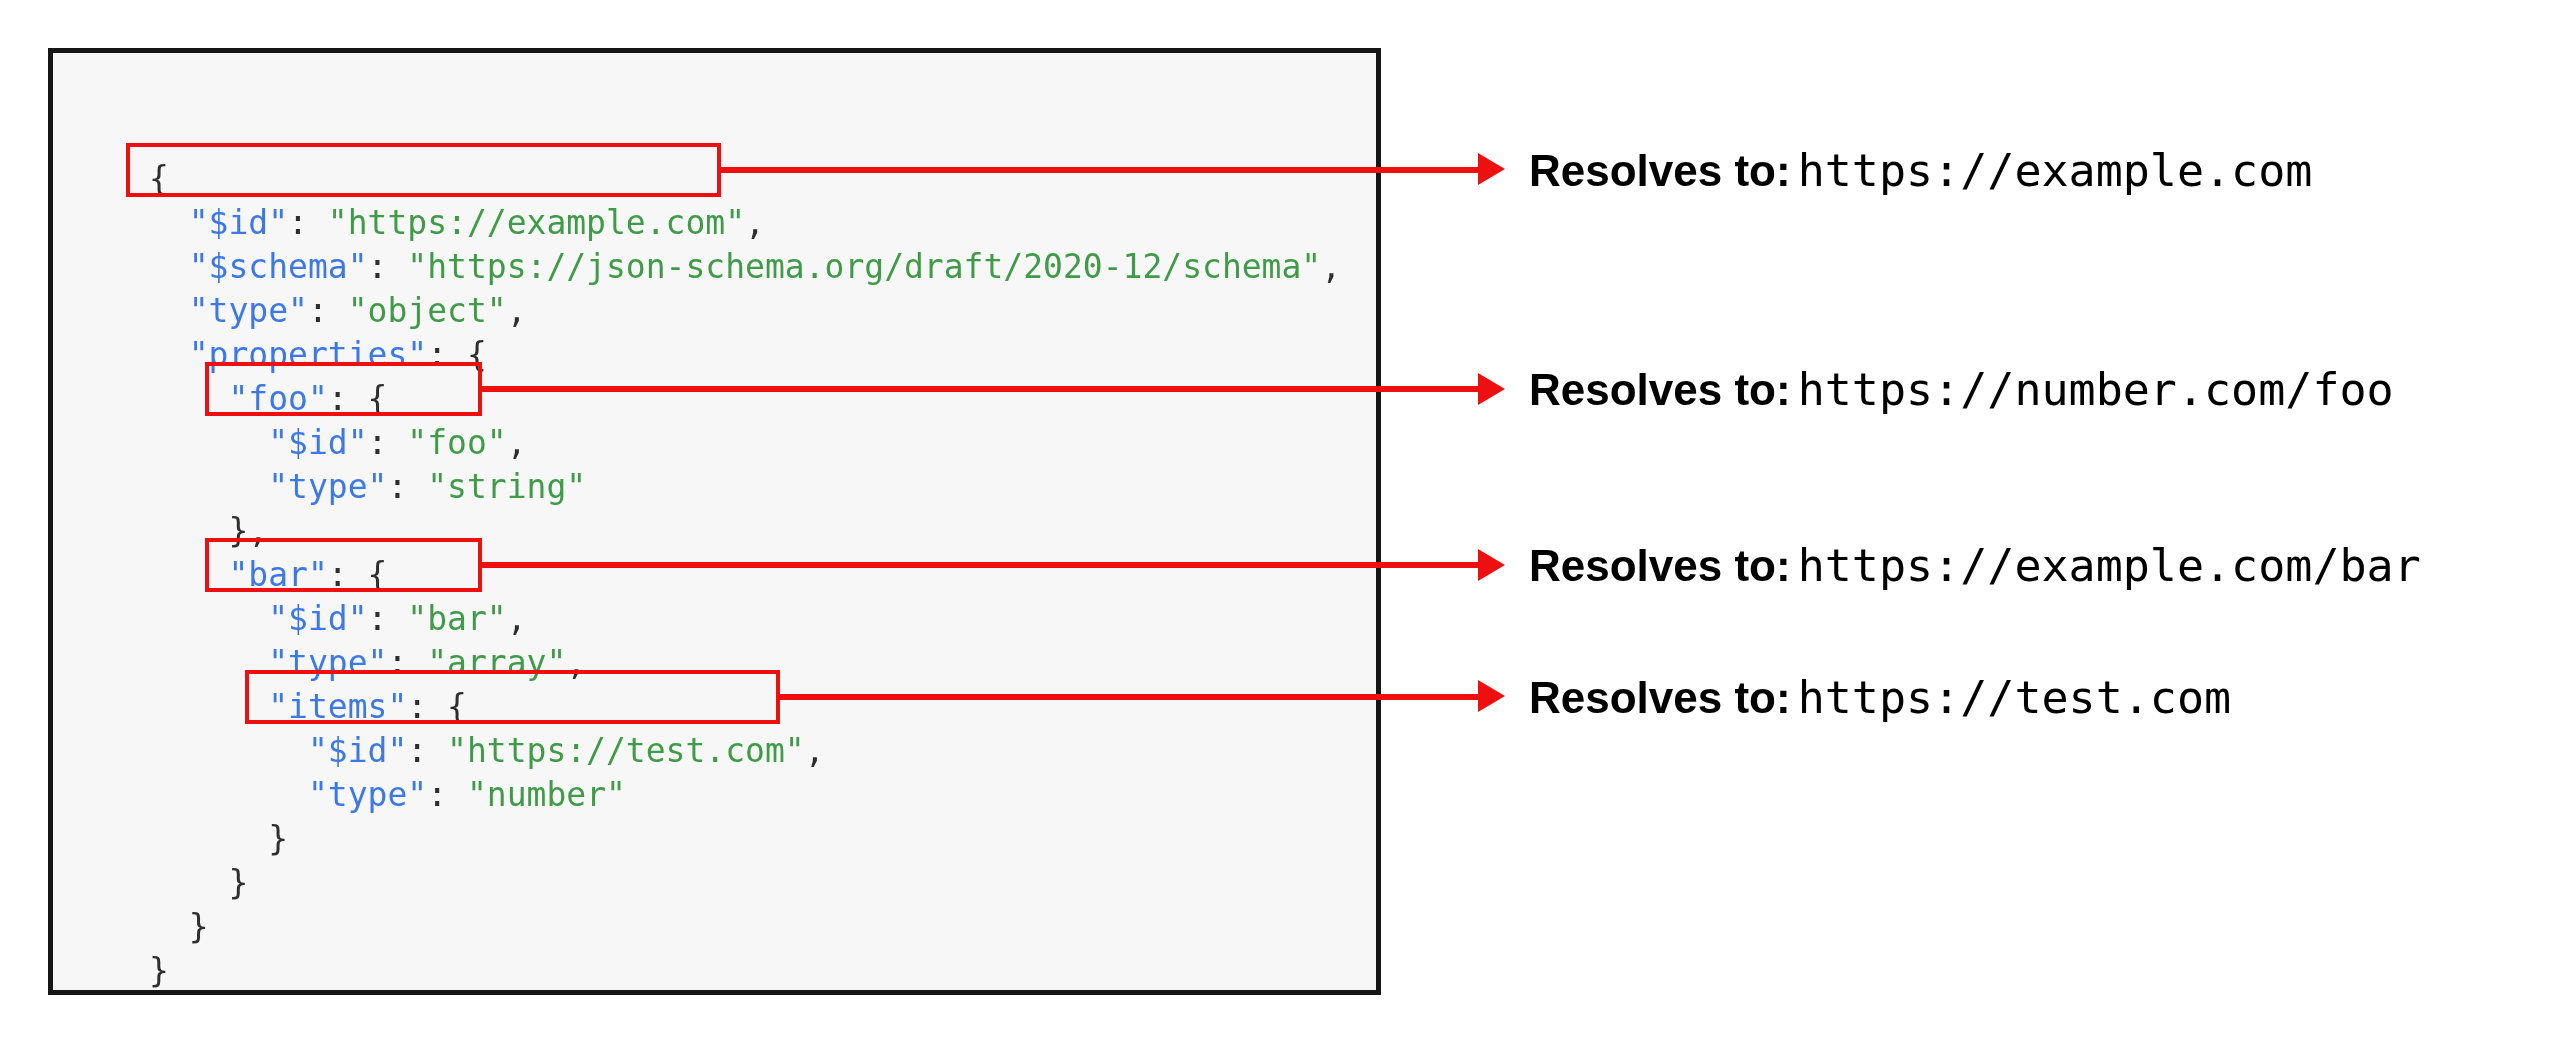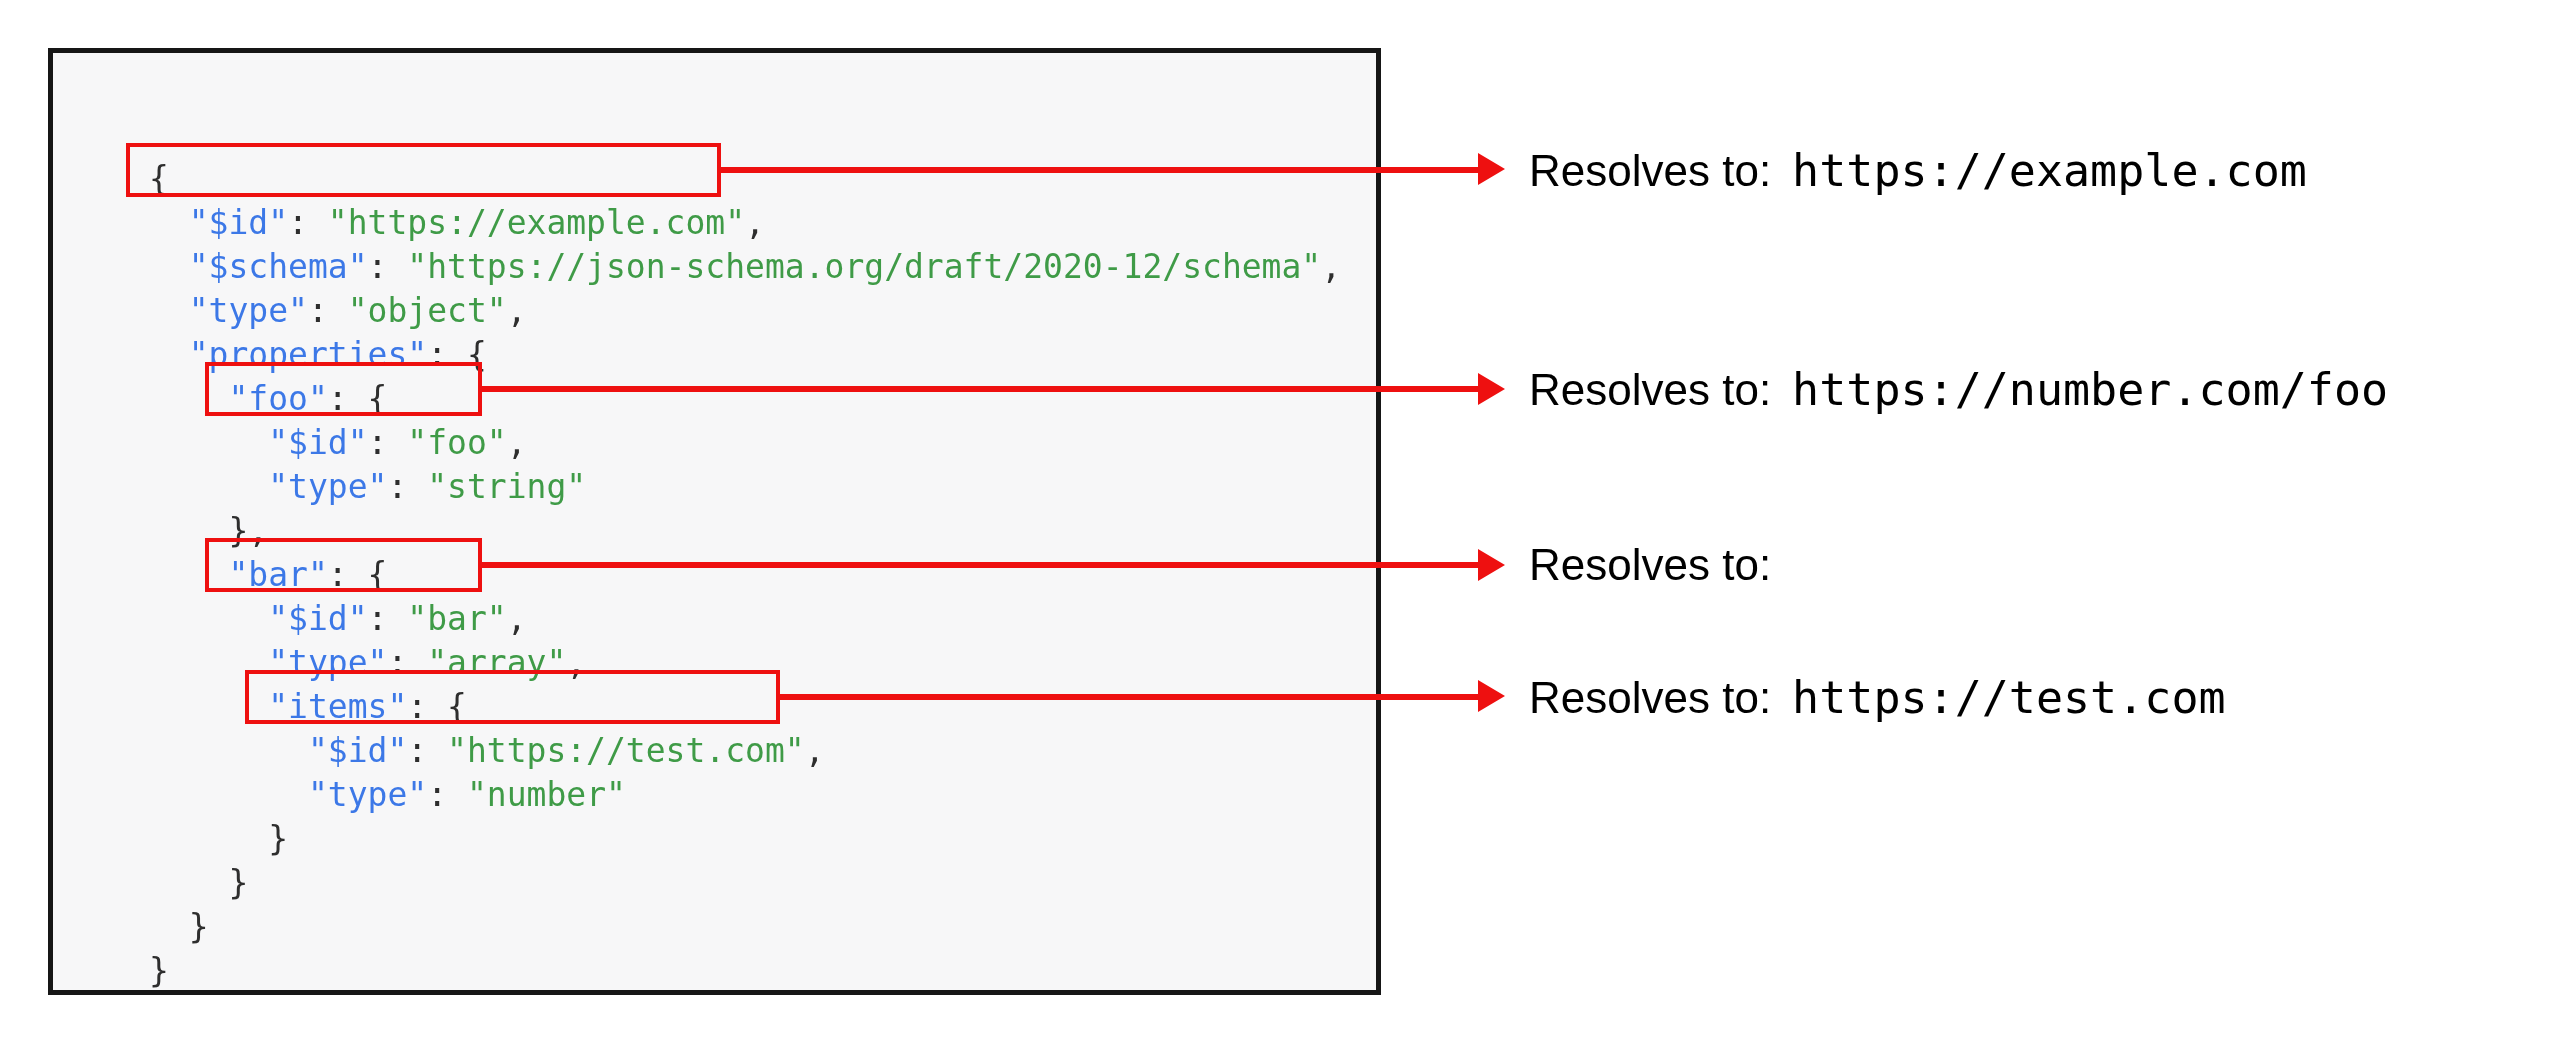--- a/index.html
+++ b/index.html
@@ -62,29 +62,29 @@
   .annotation {
     position: absolute;
     left: 1529px;
     transform: translateY(-50%);
     display: flex;
     align-items: baseline;
     white-space: nowrap;
   }
   .ann-label {
     font-family: "Liberation Sans", sans-serif;
-    font-weight: normal;
+    font-weight: bold;
     font-size: 44px;
     color: #000000;
   }
   .ann-value {
     font-family: "DejaVu Sans Mono", "Liberation Mono", monospace;
     font-size: 45px;
     color: #000000;
-    margin-left: 21px;
+    margin-left: 7px;
   }
 </style>
 </head>
 <body>
 
 <div class="figure">
   <div class="code-block">
     <div class="code-content" id="code">
         <div class="code-line"><span class="tk-punct">{</span></div>
         <div class="code-line"><span class="tk-ws">  </span><span class="tk-key">"$id"</span><span class="tk-punct">: </span><span class="tk-str">"https://example.com"</span><span class="tk-punct">,</span></div>
@@ -120,20 +120,21 @@
       <div class="arrow-head" style="left: 1478px; top: 373px;"></div>
       <div class="annotation" style="top: 389px;">
         <span class="ann-label">Resolves to:</span>
         <span class="ann-value">https://number.com/foo</span>
       </div>
       <div class="hl-box" style="left: 205px; top: 538px; width: 277px; height: 54px;"></div>
       <div class="arrow-line" style="left: 480px; width: 1000px; top: 562px;"></div>
       <div class="arrow-head" style="left: 1478px; top: 549px;"></div>
       <div class="annotation" style="top: 565px;">
         <span class="ann-label">Resolves to:</span>
+        <span class="ann-value">https://example.com/bar</span>
       </div>
       <div class="hl-box" style="left: 245px; top: 670px; width: 535px; height: 54px;"></div>
       <div class="arrow-line" style="left: 777px; width: 703px; top: 694px;"></div>
       <div class="arrow-head" style="left: 1478px; top: 680px;"></div>
       <div class="annotation" style="top: 697px;">
         <span class="ann-label">Resolves to:</span>
         <span class="ann-value">https://test.com</span>
       </div>
     </div>
 </div>

